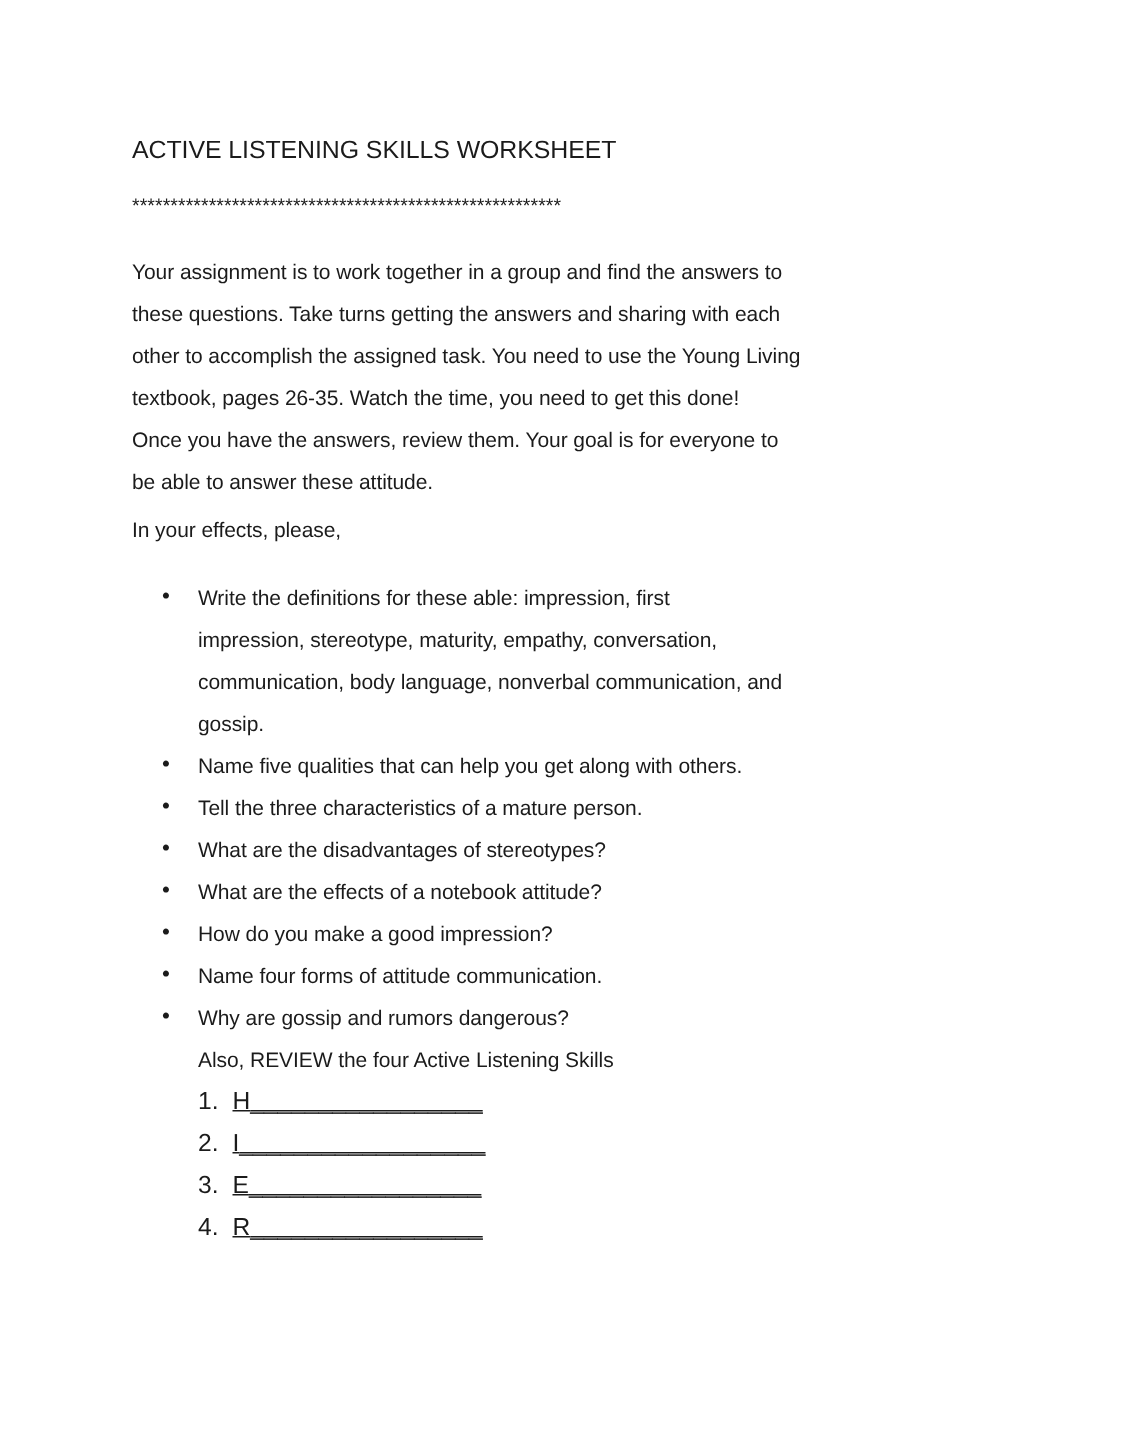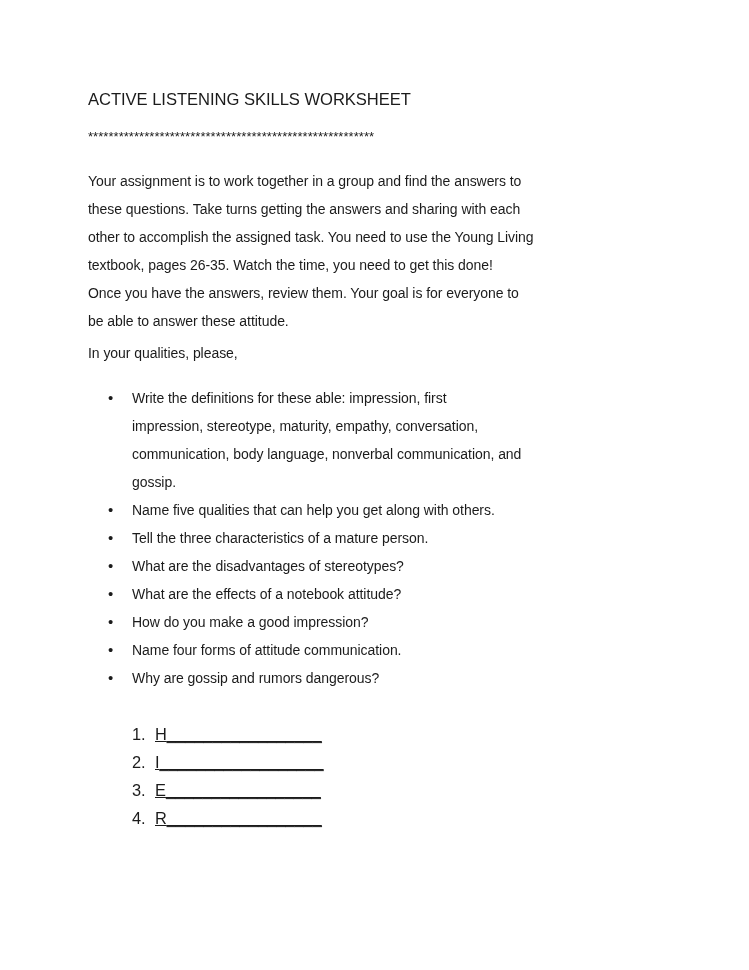--- a/index.html
+++ b/index.html
@@ -25,21 +25,21 @@
 
   <div>
     <div class="line" style="top:171px">Your assignment is to work together in a group and find the answers to</div>
     <div class="line" style="top:199px">these questions. Take turns getting the answers and sharing with each</div>
     <div class="line" style="top:227px">other to accomplish the assigned task. You need to use the Young Living</div>
     <div class="line" style="top:255px">textbook, pages 26-35. Watch the time, you need to get this done!</div>
     <div class="line" style="top:283px">Once you have the answers, review them. Your goal is for everyone to</div>
     <div class="line" style="top:311px">be able to answer these attitude.</div>
   </div>
 
-  <div class="line" style="top:343px">In your qualities, please,</div>
+  <div class="line" style="top:343px">In your effects, please,</div>
 
   <div>
 
     <div>
       <span class="bullet" style="top:388px">•</span>
       <div class="line item" style="top:388px">
         <span>Write the definitions for these able: </span><b>impression, first</b>
       </div>
       <div class="line item" style="top:416px"><b>impression, stereotype, maturity, empathy, conversation,</b></div>
       <div class="line item" style="top:444px"><b>communication, body language, nonverbal communication, and</b></div>
@@ -69,20 +69,21 @@
     <div>
       <span class="bullet" style="top:640px">•</span>
       <div class="line item" style="top:640px">Name four forms of attitude communication.</div>
     </div>
     <div>
       <span class="bullet" style="top:668px">•</span>
       <div class="line item" style="top:668px">Why are gossip and rumors dangerous?</div>
     </div>
   </div>
 
+  <div class="line item" style="top:696px">Also, REVIEW the four Active Listening Skills</div>
 
   <div>
     <div>
       <span class="num" style="top:724px">1.</span>
       <span class="blank" style="top:724px"><span>H</span><span>_________________</span></span>
     </div>
     <div>
       <span class="num" style="top:752px">2.</span>
       <span class="blank" style="top:752px"><span>I</span><span>__________________</span></span>
     </div>

